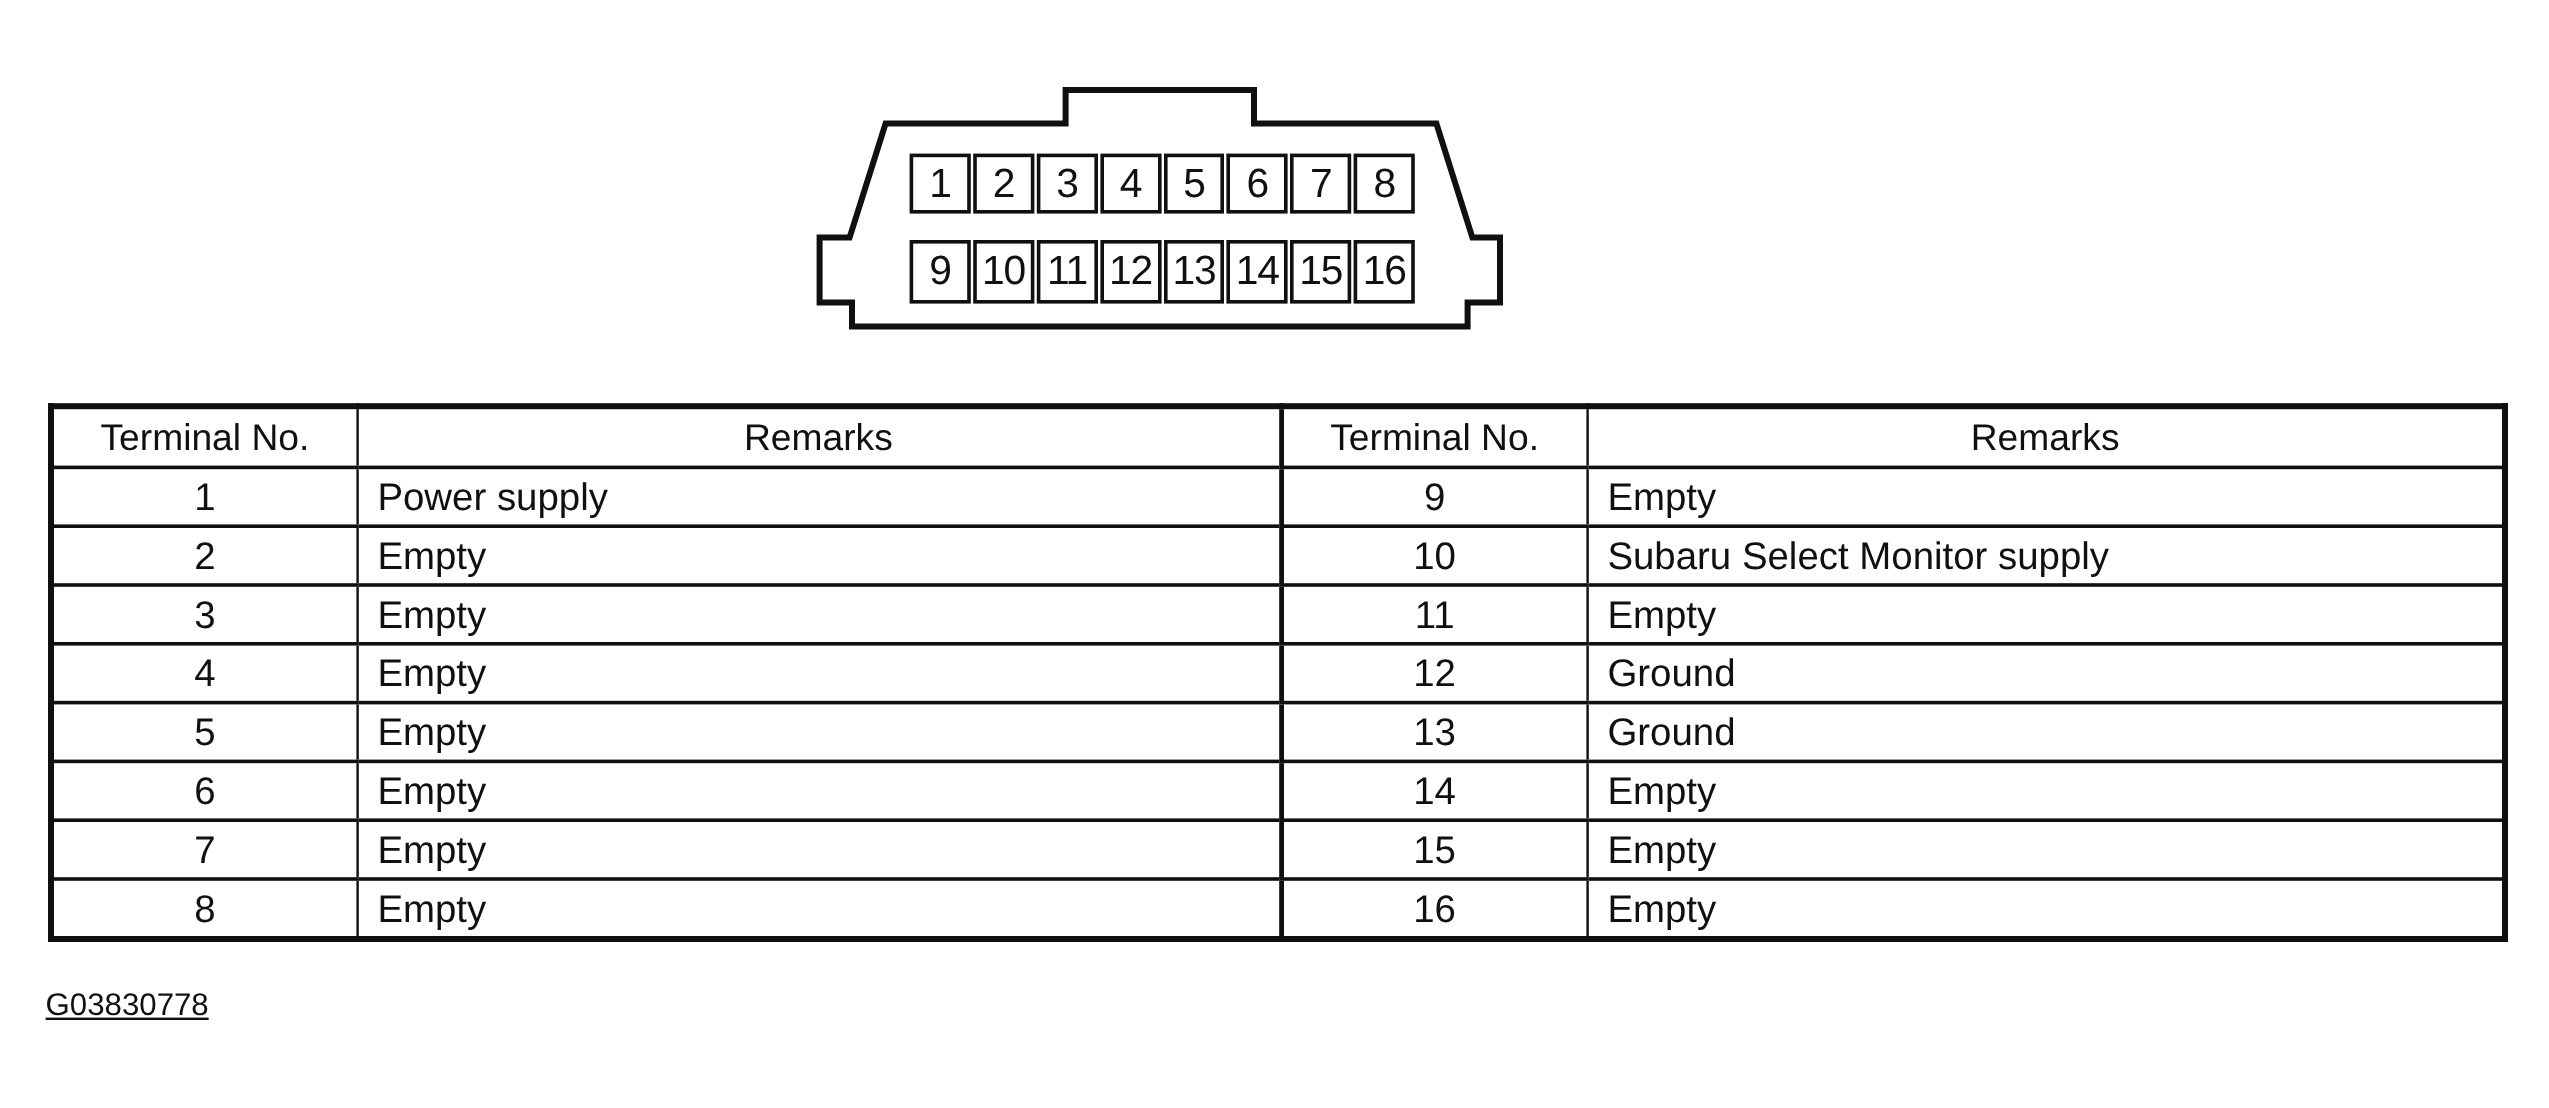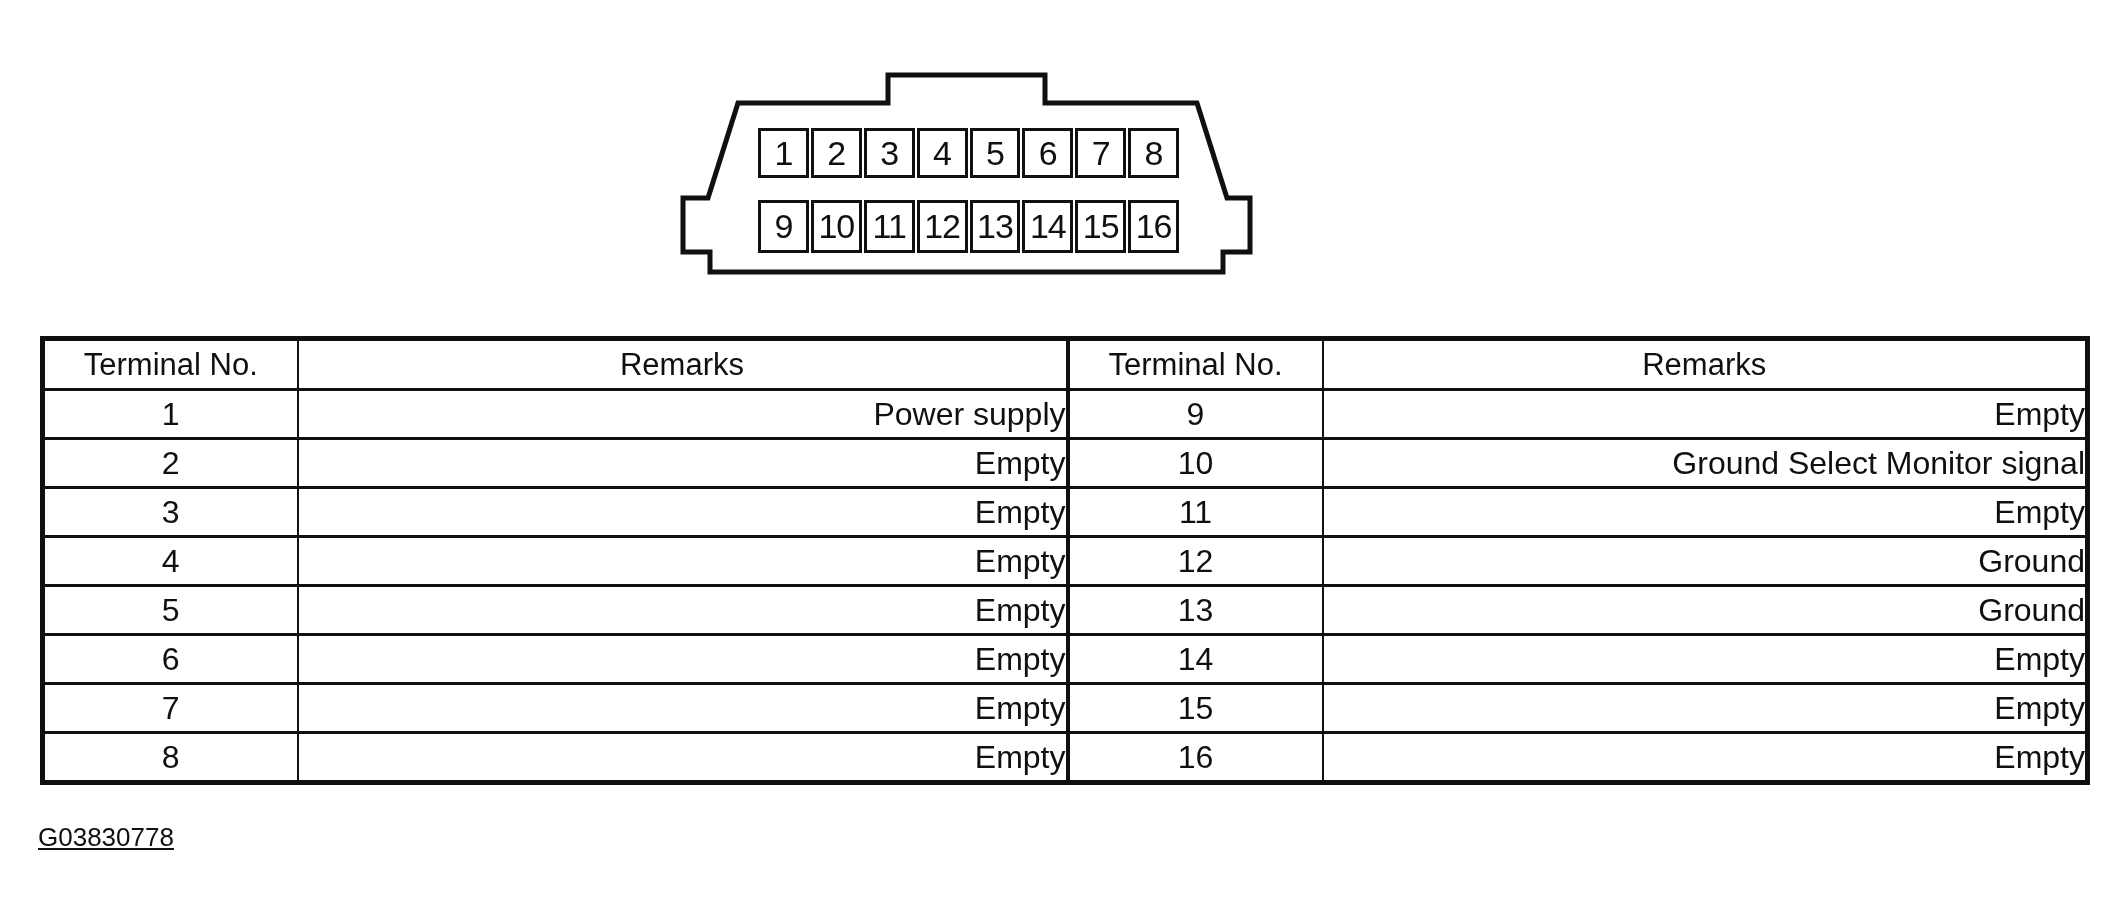--- a/index.html
+++ b/index.html
@@ -64,21 +64,21 @@
     white-space: nowrap;
   }
   .terminal-table th {
     height: 47px;
     font-size: 31px;
     text-align: center;
     margin-top: 40px;
   }
   .terminal-table td { height: 46px; font-size: 32px; }
   td.cell-terminal { text-align: center; }
-  td.cell-remarks  { text-align: right; padding-left: 16px; }
+  td.cell-remarks  { text-align: left; padding-left: 16px; }
   .col-mid { border-left-width: 4px !important; }
 
   
   .figure-caption {
     position: absolute;
     left: 38px; top: 822px;
     font-size: 26px;
     letter-spacing: 0px;
     text-decoration: underline;
   }
@@ -135,21 +135,21 @@
       <tr>
         <td class="cell-terminal">1</td>
         <td class="cell-remarks">Power supply</td>
         <td class="cell-terminal col-mid">9</td>
         <td class="cell-remarks">Empty</td>
       </tr>
       <tr>
         <td class="cell-terminal">2</td>
         <td class="cell-remarks">Empty</td>
         <td class="cell-terminal col-mid">10</td>
-        <td class="cell-remarks">Ground Select Monitor signal</td>
+        <td class="cell-remarks">Subaru Select Monitor supply</td>
       </tr>
       <tr>
         <td class="cell-terminal">3</td>
         <td class="cell-remarks">Empty</td>
         <td class="cell-terminal col-mid">11</td>
         <td class="cell-remarks">Empty</td>
       </tr>
       <tr>
         <td class="cell-terminal">4</td>
         <td class="cell-remarks">Empty</td>

